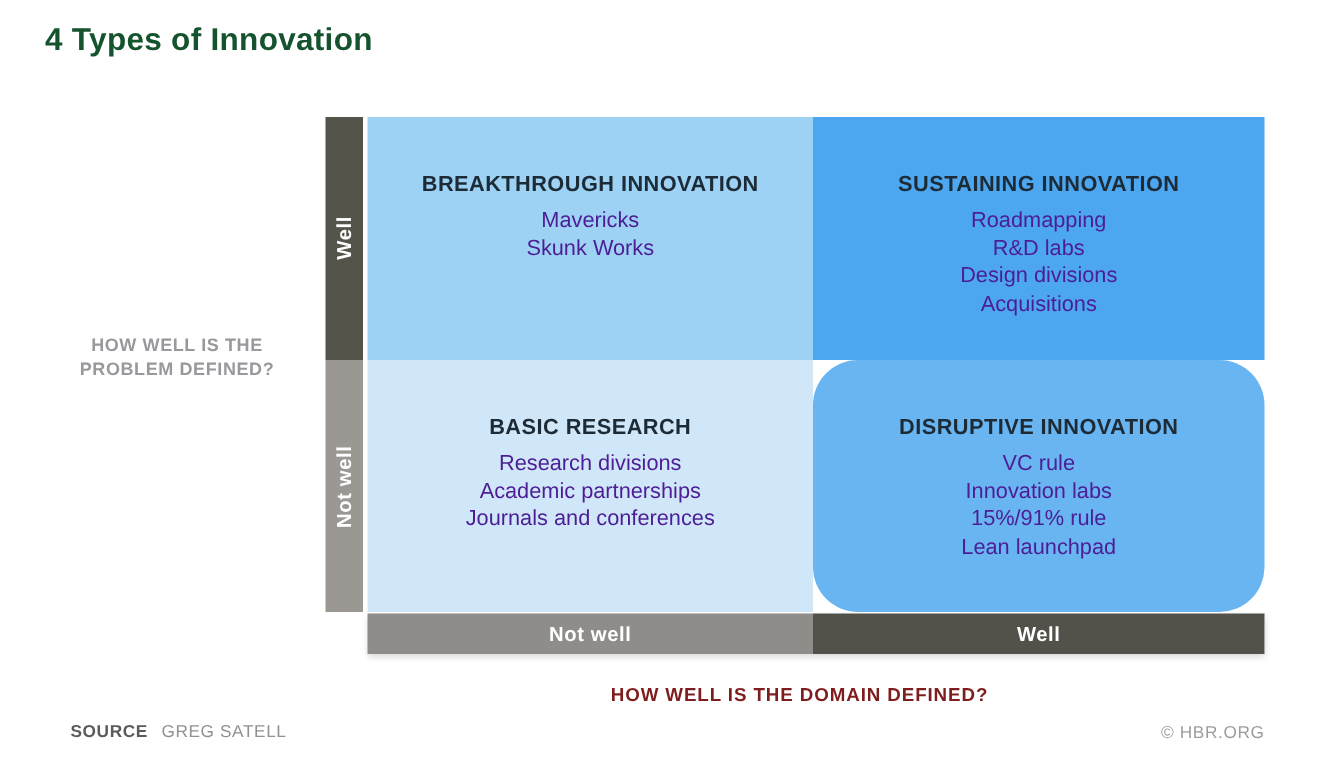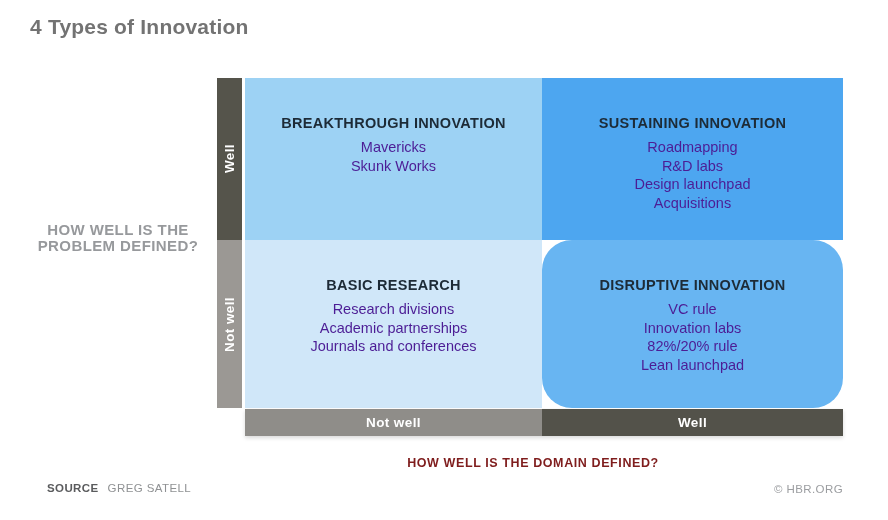--- a/index.html
+++ b/index.html
@@ -8,28 +8,28 @@
     background: #ffffff;
     font-family: "Liberation Sans", sans-serif;
     overflow: hidden;
     position: relative;
   }
   .stage { position: absolute; inset: 0; width: 888px; height: 520px; }
 
   .page-title {
     position: absolute; left: 30px; top: 15px;
     font-size: 21px; font-weight: 800; letter-spacing: 0.2px;
-    color: #737373;
+    color: #14532d;
   }
 
   
   .y-axis-label {
     position: absolute; left: 28px; top: 222px; width: 180px;
     text-align: center;
-    font-size: 15px; font-weight: bold; line-height: 16px;
+    font-size: 12px; font-weight: bold; line-height: 16px;
     letter-spacing: 0.4px;
     color: #97999c;
     white-space: pre-line;
   }
   .y-axis-bar {
     position: absolute; left: 217px; top: 78px;
     width: 25px; height: 330px;
     display: flex; flex-direction: column;
   }
   .y-seg {
@@ -130,36 +130,36 @@
     <div class="quad q-tl">
       <div class="q-heading">BREAKTHROUGH INNOVATION</div>
       <div class="q-item">Mavericks</div>
       <div class="q-item">Skunk Works</div>
     </div>
 
     <div class="quad q-tr">
       <div class="q-heading">SUSTAINING INNOVATION</div>
       <div class="q-item">Roadmapping</div>
       <div class="q-item">R&amp;D labs</div>
-      <div class="q-item">Design launchpad</div>
+      <div class="q-item">Design divisions</div>
       <div class="q-item">Acquisitions</div>
     </div>
 
     <div class="quad q-bl">
       <div class="q-heading">BASIC RESEARCH</div>
       <div class="q-item">Research divisions</div>
       <div class="q-item">Academic partnerships</div>
       <div class="q-item">Journals and conferences</div>
     </div>
 
     <div class="quad q-br">
       <div class="q-heading">DISRUPTIVE INNOVATION</div>
       <div class="q-item">VC rule</div>
       <div class="q-item">Innovation labs</div>
-      <div class="q-item">82%/20% rule</div>
+      <div class="q-item">15%/91% rule</div>
       <div class="q-item">Lean launchpad</div>
     </div>
 
   </div>
 
   <div class="x-axis-bar">
     <div class="x-seg x-seg-left">
       <span>Not well</span>
     </div>
     <div class="x-seg x-seg-right">

